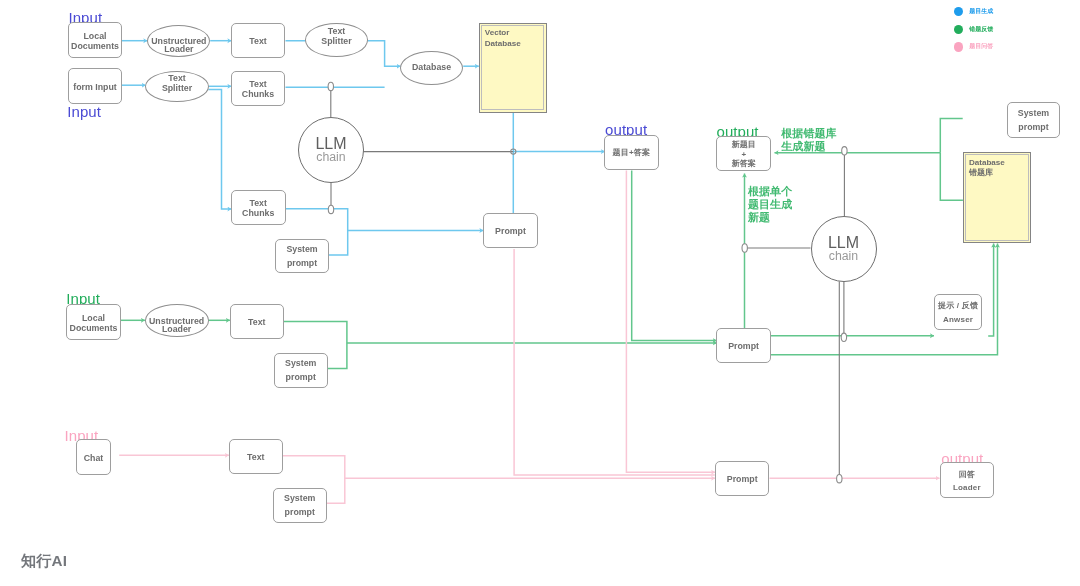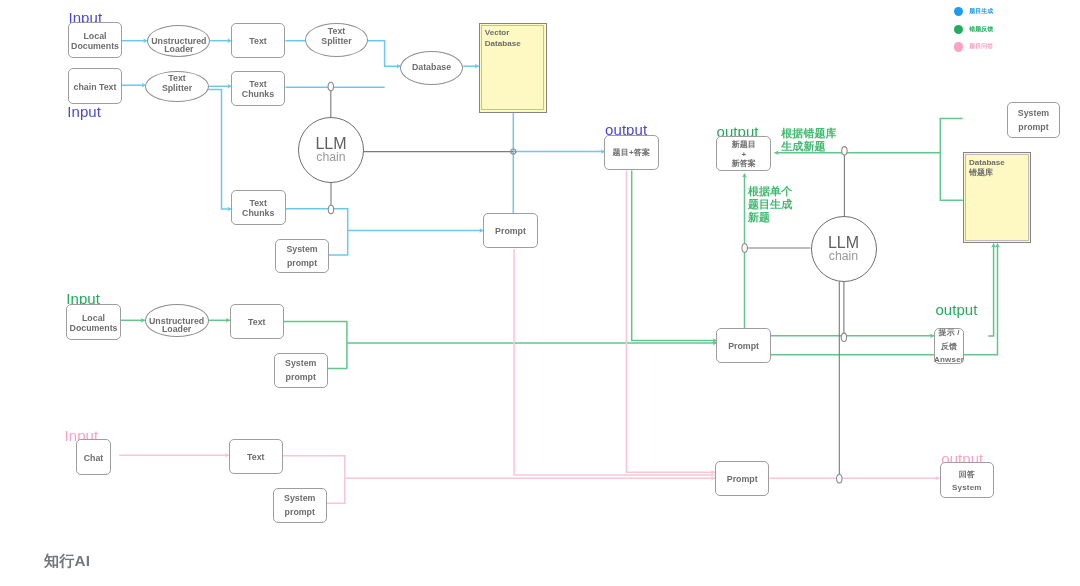--- a/index.html
+++ b/index.html
@@ -104,21 +104,21 @@
 
 <div class="lbl" style="left: 68.5px; top: 9.3px; color: rgb(74, 74, 212);">Input</div>
 <div class="node" style="left:68px;top:22px;width:54px;height:36px;">Local
 Documents</div>
 <div class="ell" style="left:147.3px;top:24.8px;width:63.1px;height:31.9px;line-height:8.2px;padding-top:9px;">Unstructured
 Loader</div>
 <div class="node" style="left:231px;top:23px;width:54px;height:35px;">Text</div>
 <div class="ell" style="left:304.8px;top:23.1px;width:63.4px;height:33.5px;line-height:10px;padding-bottom:7px;">Text
 Splitter</div>
 
-<div class="node" style="left:68px;top:68px;width:54px;height:36px;">chain Text</div>
+<div class="node" style="left:68px;top:68px;width:54px;height:36px;">form Input</div>
 <div class="lbl" style="left: 67.3px; top: 103.2px; color: rgb(74, 74, 212);">Input</div>
 <div class="ell" style="left:145.2px;top:70.9px;width:63.7px;height:30.9px;line-height:10px;padding-bottom:7px;">Text
 Splitter</div>
 <div class="node" style="left:231px;top:70.5px;width:54px;height:35.5px;">Text
 Chunks</div>
 
 <div class="ell" style="left:400px;top:50.5px;width:63px;height:34px;">Database</div>
 <div class="db" style="left:478.5px;top:22.5px;width:68.5px;height:90px;">
   <div class="db-in">Vector
 Database</div>
@@ -165,41 +165,41 @@
 新题</div>
 
 <div class="node sysp" style="left:962.6px;top:102.4px;width:53.8px;height:35.7px;">System
 prompt</div>
 <div class="db" style="left:962.7px;top:151.8px;width:68.8px;height:91.4px;">
   <div class="db-in">Database
 错题库</div>
 </div>
 
 <div class="lbl" style="left: 935.4px; top: 300.5px; color: rgb(34, 173, 91);">output</div>
-<div class="node cjk" style="left:934.1px;top:328px;width:30px;height:35.9px;">提示 / 反馈
+<div class="node cjk" style="left:934.1px;top:294px;width:48px;height:35.9px;">提示 / 反馈
 Anwser</div>
 
 <div class="lbl" style="left: 64.6px; top: 426.6px; color: rgb(250, 164, 192);">Input</div>
 <div class="node" style="left:76px;top:439px;width:35px;height:35.5px;">Chat</div>
 <div class="node" style="left:228.5px;top:438.5px;width:54.5px;height:35.5px;">Text</div>
 <div class="node sysp" style="left:228.5px;top:487.5px;width:54.5px;height:35.5px;">System
 prompt</div>
 <div class="node" style="left:714.9px;top:460.6px;width:54.6px;height:35.4px;">Prompt</div>
 <div class="lbl" style="left: 941.3px; top: 450px; color: rgb(250, 164, 192);">output</div>
 <div class="node cjk" style="left:939.9px;top:462.4px;width:53.9px;height:35.9px;">回答
-System</div>
+Loader</div>
 
 <div class="legend-item" style="left:954.1px;top:7.1px;">
   <span class="legend-dot" style="background: rgb(30, 156, 236);"></span>
   <span class="legend-text" style="color: rgb(30, 156, 236);">题目生成</span>
 </div>
 <div class="legend-item" style="left:954.1px;top:24.9px;">
   <span class="legend-dot" style="background: rgb(34, 173, 92);"></span>
   <span class="legend-text" style="color: rgb(34, 173, 92);">错题反馈</span>
 </div>
 <div class="legend-item" style="left:954.1px;top:42.3px;">
   <span class="legend-dot" style="background: rgb(250, 164, 192);"></span>
   <span class="legend-text" style="color: rgb(250, 164, 192);">题目问答</span>
 </div>
 
-<div class="title" style="left:21px;top:551px;margin-left:23px;">知行AI</div>
+<div class="title" style="left:21px;top:551px;">知行AI</div>
 
 </div>
 
 </body></html>

